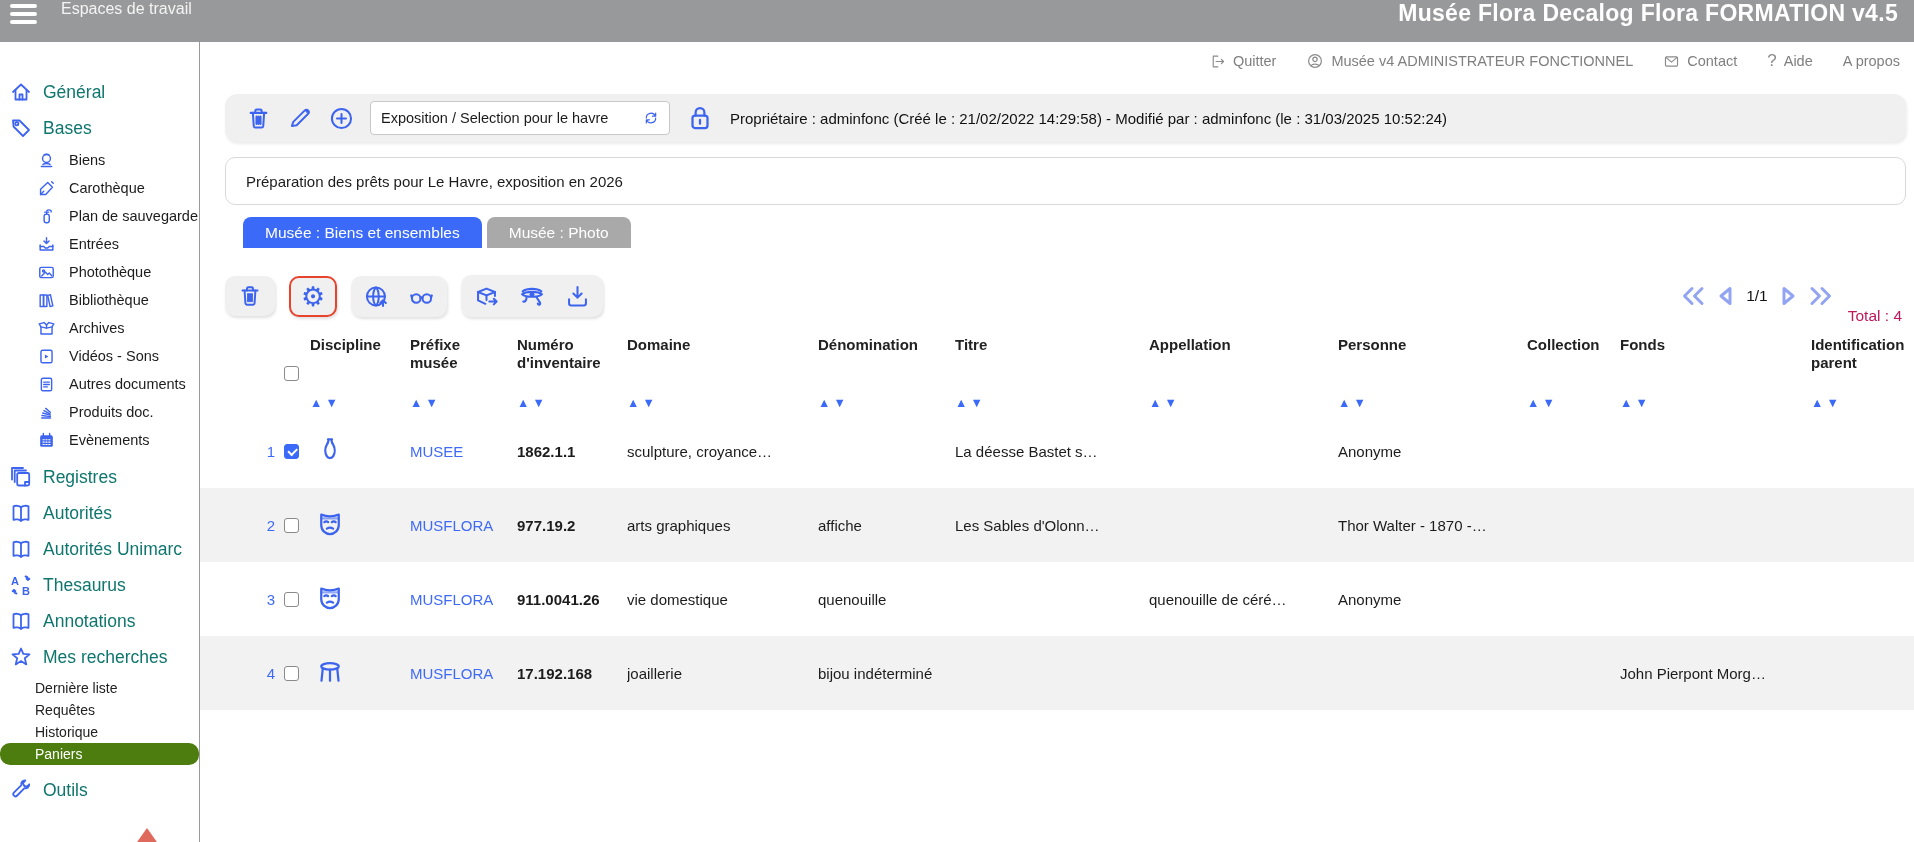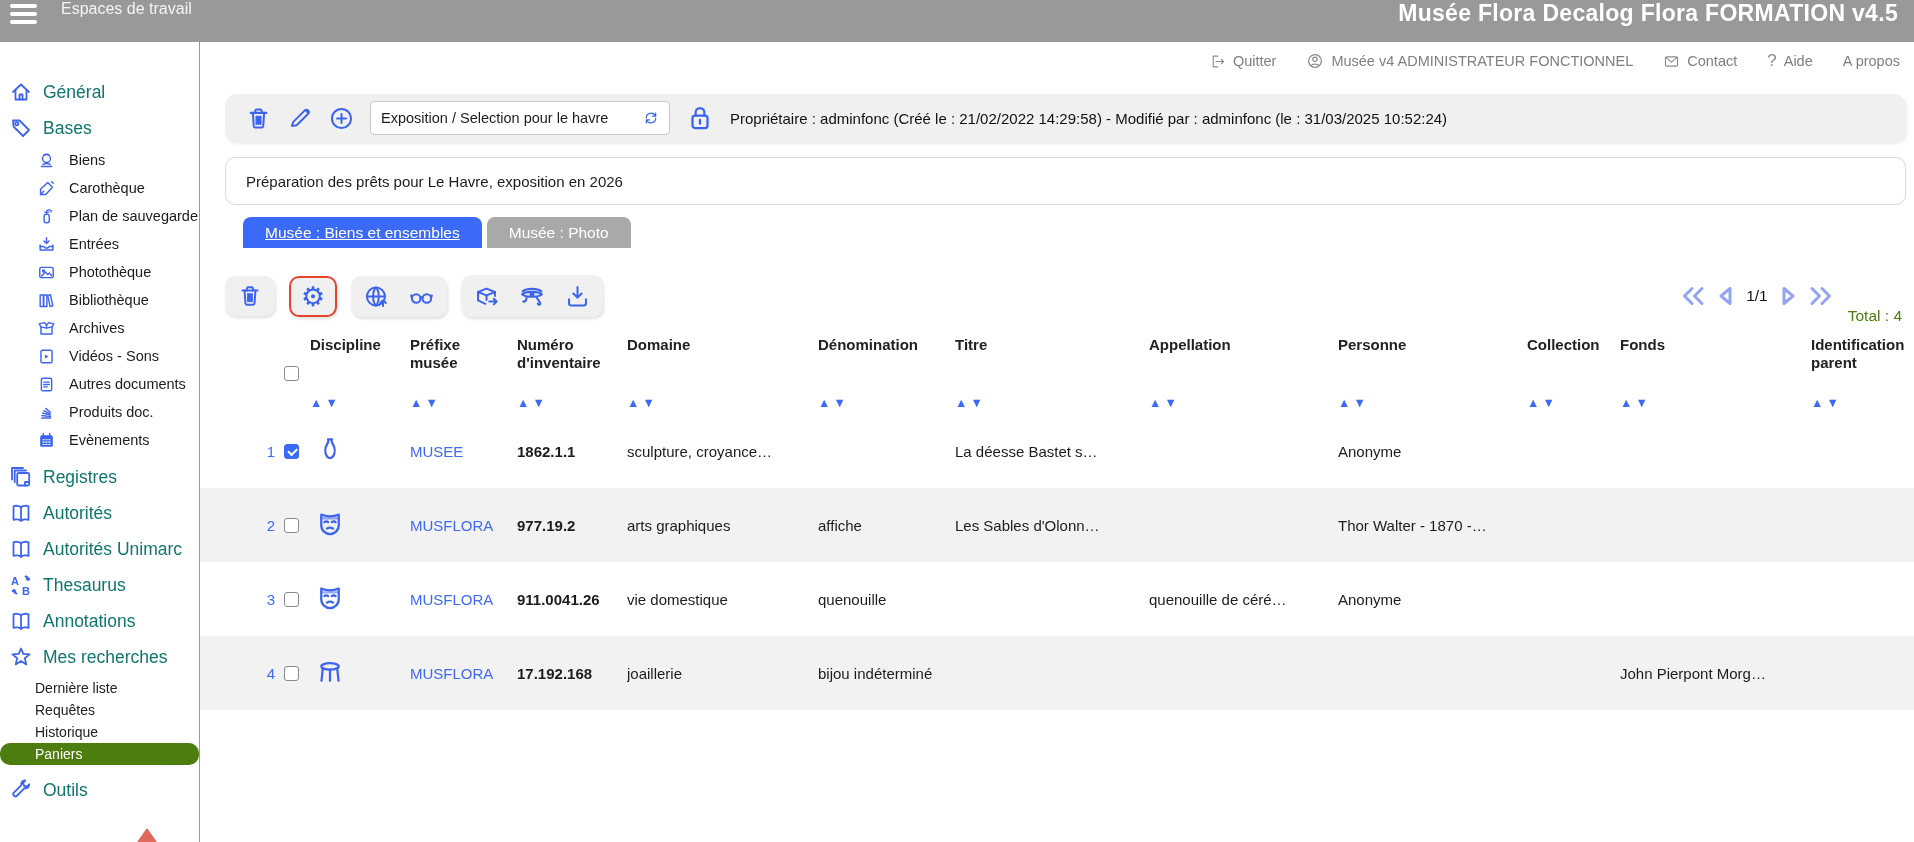--- a/index.html
+++ b/index.html
@@ -47,31 +47,31 @@
   .selbox { width:300px; height:34px; background:#fff; border:1px solid #c7c7c7; border-radius:4px;
     display:flex; align-items:center; justify-content:space-between; padding:0 10px; font-size:14.5px; cursor:pointer; }
   .owner { font-size:15px; color:#111; white-space:nowrap; }
 
   .basket-title { margin:15px 8px 0 25px; height:48px; border:1px solid #d9d9d9; border-radius:10px;
     display:flex; align-items:center; padding:0 20px; font-size:15px; background:#fff; }
 
   .tabs { display:flex; gap:5px; margin:12px 0 0 43px; }
   .tab { height:31px; line-height:31px; padding:0 22px; border-radius:8px 8px 0 0; color:#fff;
     font-size:15.5px; cursor:pointer; background:#a9a9a9; }
-  .tab.active { background:#3b6af8;text-decoration:underline; }
+  .tab.active { background:#3b6af8; }
 
   .toolbar2row { margin:19px 8px 0 25px; display:flex; align-items:center; }
   .grp { background:#f0f0f0; border-radius:10px; padding:7px 12px; display:flex; align-items:center; gap:18px;
     margin-right:14px; box-shadow:1px 2px 3px rgba(0,0,0,.12); }
   .grp.alert { border:2px solid #e8432d; padding:5px 10px; }
   .gear-glyph { font-size:27px; color:#3d64ee; line-height:27px; font-family:"DejaVu Sans",sans-serif; }
   .pager { margin-left:auto; display:flex; align-items:center; gap:5px; padding-right:4px; }
   .icp * { fill:none; stroke:#93a4f2; stroke-width:3; stroke-linecap:round; stroke-linejoin:round; }
   .pgtxt { font-size:15.5px; color:#111; margin:0 3px; }
-  .total { font-size:15.5px; color:#4d7c0f; margin-left:8px; white-space:nowrap;margin-top:40px; }
+  .total { font-size:15.5px; color:#be185d; margin-left:8px; white-space:nowrap;margin-top:40px; }
 
   
   .grid { display:grid; padding-left:58px; align-items:center;
     grid-template-columns:26px 26px 100px 107px 110px 191px 137px 194px 189px 189px 93px 191px 103px; }
   .thead { height:82px; align-items:stretch; margin-top:7px; }
   .th { display:flex; flex-direction:column; justify-content:space-between; padding:4px 10px 4px 0; }
   .th-label { font-weight:bold; font-size:15px; line-height:1.2; color:#222; }
   .sort { font-size:12.5px; color:#3b6af8; letter-spacing:3px; cursor:pointer; white-space:nowrap; }
   .t-check { justify-content:center; }
   .row { height:74px; }

